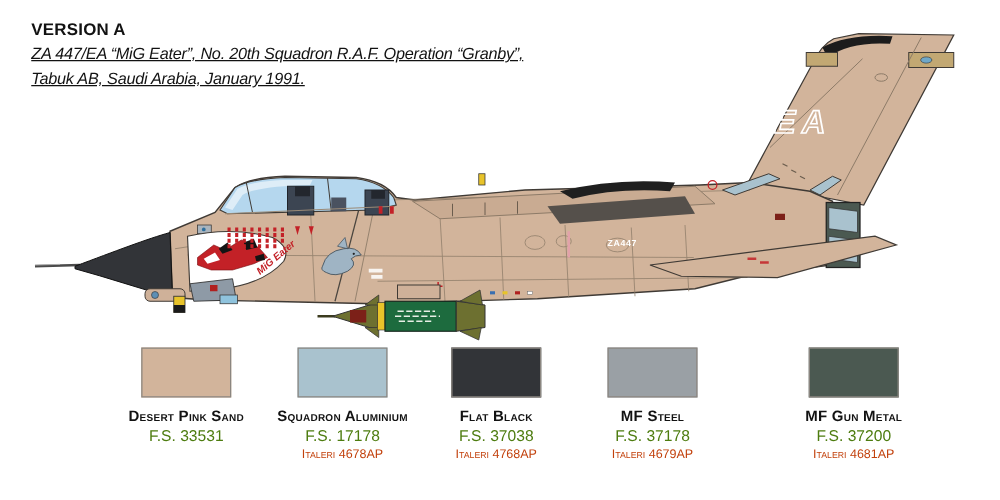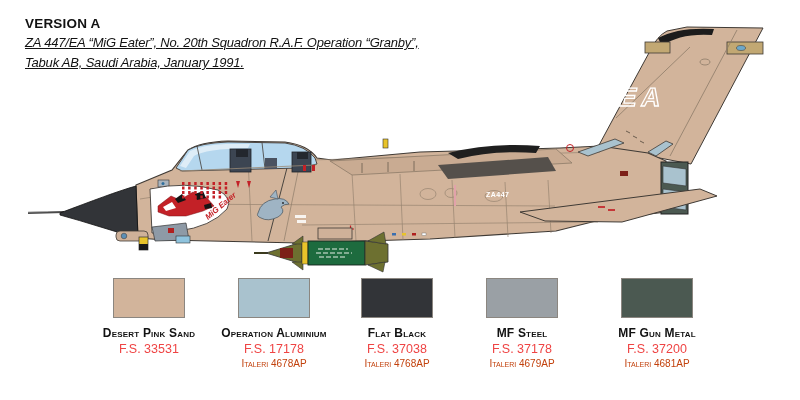--- a/index.html
+++ b/index.html
@@ -9,23 +9,23 @@
   .hdr{position:absolute;left:25px;top:16px;}
   .version{font-size:13.5px;font-weight:bold;letter-spacing:.2px;margin-bottom:2px;}
   .desc{font-size:13px;font-style:italic;letter-spacing:-.2px;line-height:20px;text-decoration:underline;}
   
   svg.art{position:absolute;left:0;top:0;}
   
   .swatches{position:absolute;left:0;top:278px;width:800px;height:120px;}
   .col{position:absolute;top:0;width:140px;text-align:center;}
   .chip{width:72px;height:40px;margin:0 auto;border:1px solid #8b8680;box-sizing:border-box;}
   .sname{margin-top:8px;font-size:12px;font-weight:bold;font-variant:small-caps;letter-spacing:.2px;}
-  .sfs{margin-top:2px;font-size:12.5px;color:#ef4444;}
+  .sfs{margin-top:2px;font-size:12.5px;color:#4d7c0f;}
   .sital{margin-top:2px;font-size:10px;color:#c2410c;font-variant:small-caps;}
-  .c1{left:79px}.c2{left:204px}.c3{left:327px}.c4{left:452px}.c5{left:587px}
+  .c1{left:79px}.c2{left:204px}.c3{left:327px}.c4{left:452px}.c5{left:613px}
 </style>
 </head>
 <body>
 
 <div class="page">
 
   <svg class="art" width="800" height="400" viewBox="0 0 800 400">
 
     <g>
       <line x1="28" y1="213" x2="64" y2="212" stroke="#4a4a4a" stroke-width="2"></line>
@@ -208,21 +208,21 @@
 
     <div class="col c1">
       <div class="chip" style="background: rgb(210, 180, 155);"></div>
       <div class="sname">Desert Pink Sand</div>
       <div class="sfs">F.S. 33531</div>
       <div class="sital"></div>
     </div>
 
     <div class="col c2">
       <div class="chip" style="background: rgb(169, 194, 206);"></div>
-      <div class="sname">Operation Aluminium</div>
+      <div class="sname">Squadron Aluminium</div>
       <div class="sfs">F.S. 17178</div>
       <div class="sital">Italeri 4678AP</div>
     </div>
 
     <div class="col c3">
       <div class="chip" style="background: rgb(50, 52, 56);"></div>
       <div class="sname">Flat Black</div>
       <div class="sfs">F.S. 37038</div>
       <div class="sital">Italeri 4768AP</div>
     </div>

